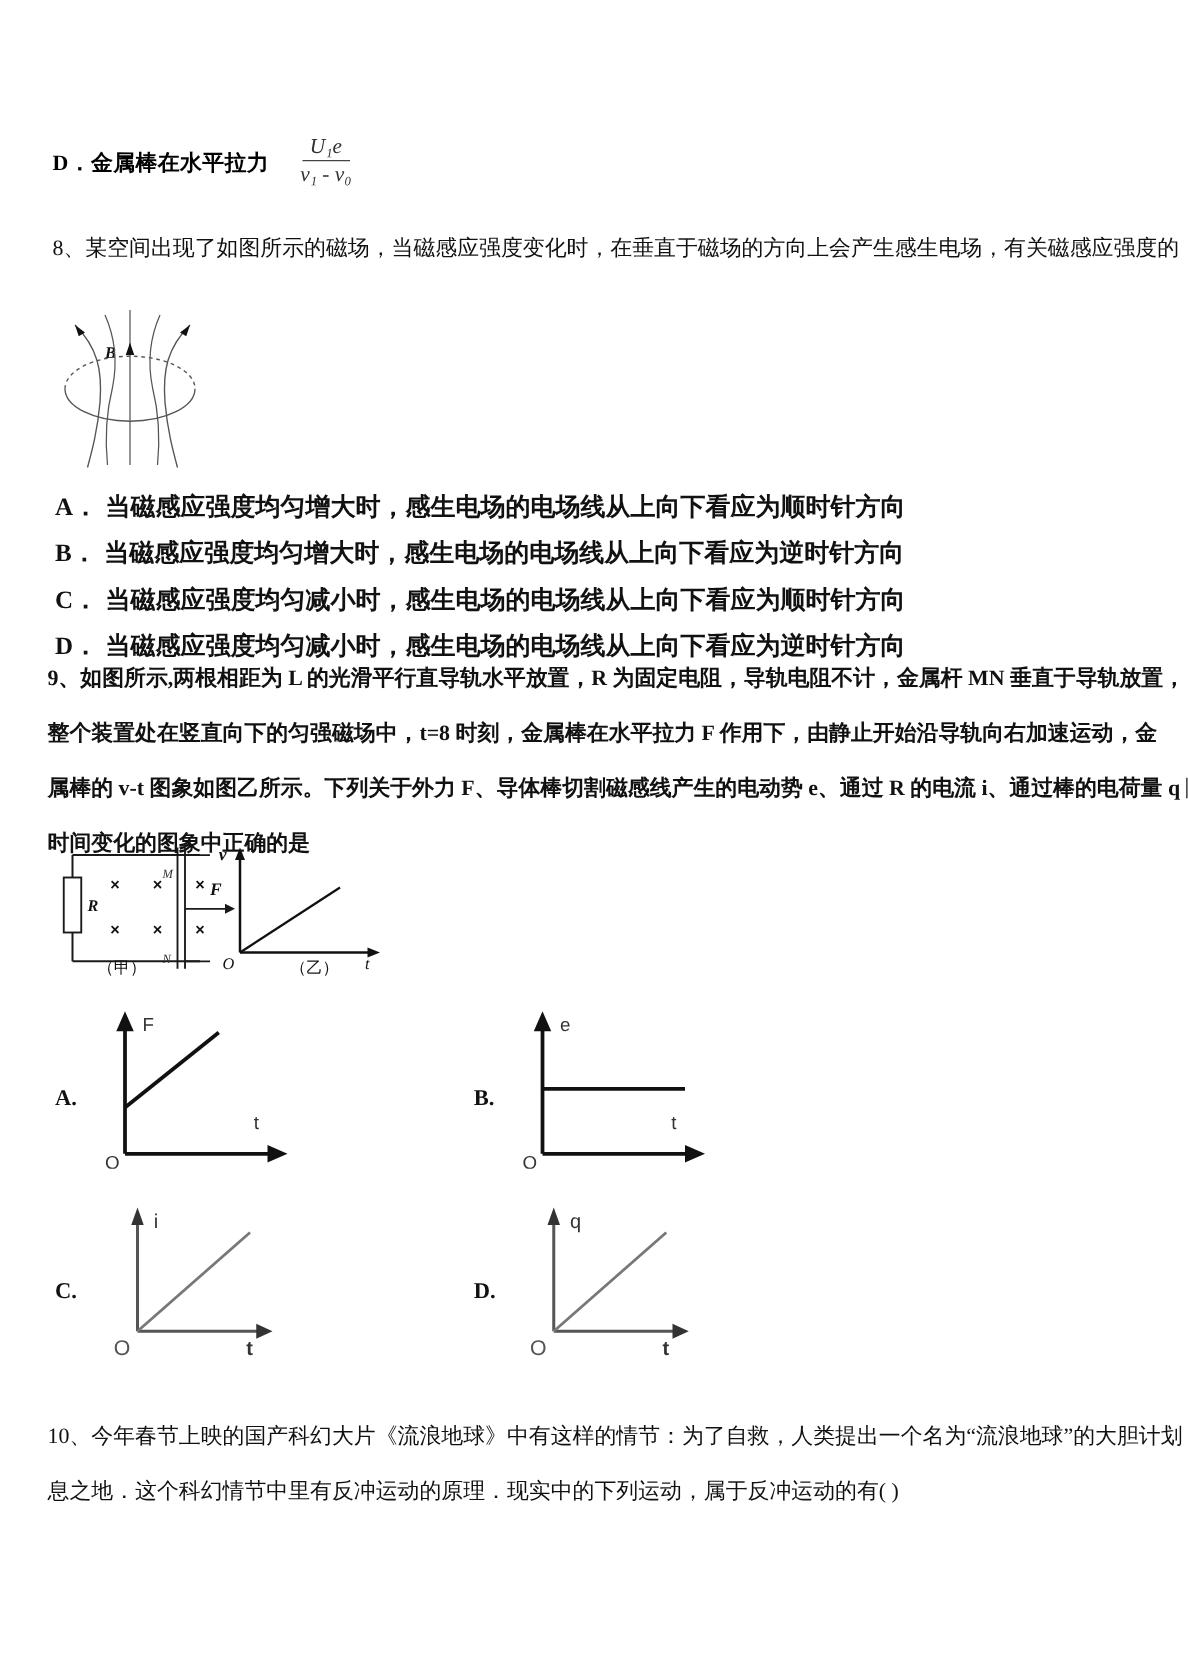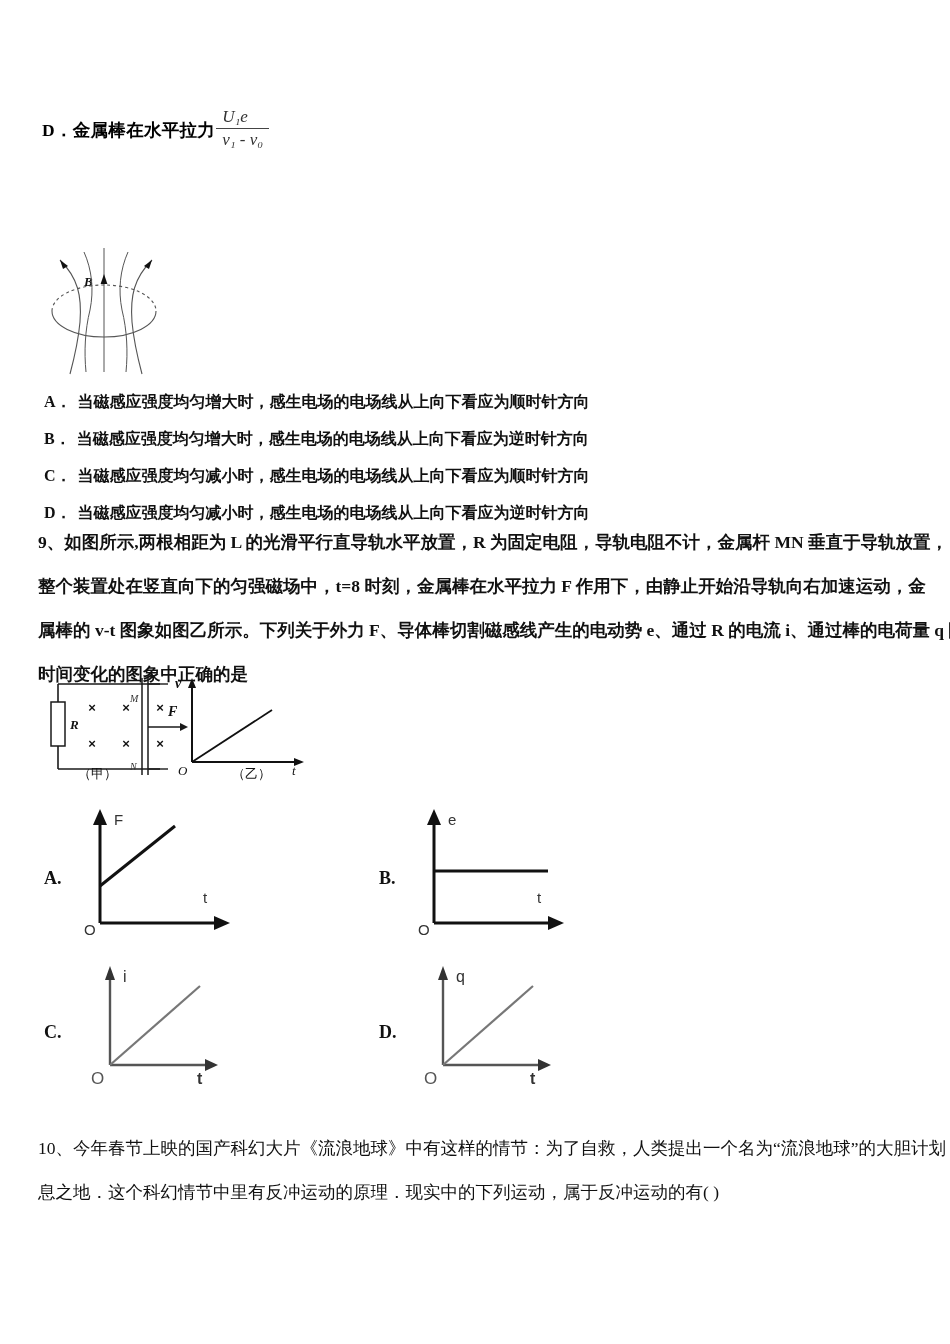--- a/index.html
+++ b/index.html
@@ -16,21 +16,21 @@
     overflow: hidden;
   }
   .page {
     position: absolute;
     left: 0; top: 0;
     width: 950px;
     height: 1344px;
   }
   .opt-line {
     position: absolute;
-    font-size: 16px;
+    font-size: 20px;
     white-space: nowrap;
     color: #111;
     font-weight: bold;
   }
   .opt-line .opt-letter {
     font-family: "Liberation Serif", serif;
     font-weight: bold;
     margin-right: 6px;
   }
   .opt-line .opt-text {
@@ -47,23 +47,24 @@
     font-size: 17.5px;
     font-weight: bold;
   }
   .frac-row .lead {
     font-weight: bold;
     letter-spacing: 0.3px;
   }
   .frac {
     display: inline-flex;
     flex-direction: column;
+    align-items: center;
     font-weight: normal;
     font-style: italic;
-    margin-left: 1px;
+    margin-left: 19px;
     position: relative;
     top: -1px;
   }
   .frac .num {
     font-size: 17px;
     padding: 0 6px 1px 6px;
     border-bottom: 1.2px solid #444;
     font-style: italic;
     color: #333;
   }
@@ -104,20 +105,21 @@
   <div class="frac-row">
     <span class="lead">D．</span>
     <span class="lead">金属棒在水平拉力</span>
     <span class="frac">
       <span class="num">U₁e</span>
       <span class="den">v₁ - v₀</span>
     </span>
   </div>
 
   <div class="qpara" style="left:42px; top:176px; width:880px;">
+    <span class="row">8、某空间出现了如图所示的磁场，当磁感应强度变化时，在垂直于磁场的方向上会产生感生电场，有关磁感应强度的</span>
   </div>
 
   <div class="fig" style="left:34px; top:244px;">
     <svg width="140" height="132" viewBox="0 0 140 132">
 
       <line x1="70" y1="4" x2="70" y2="128" stroke="#555" stroke-width="1"></line>
 
       <polygon points="70,30 66.6,40 73.4,40" fill="#111"></polygon>
       <text x="50" y="42" font-family="Liberation Serif, serif" font-style="italic" font-weight="bold" font-size="13" fill="#111">B</text>
 

